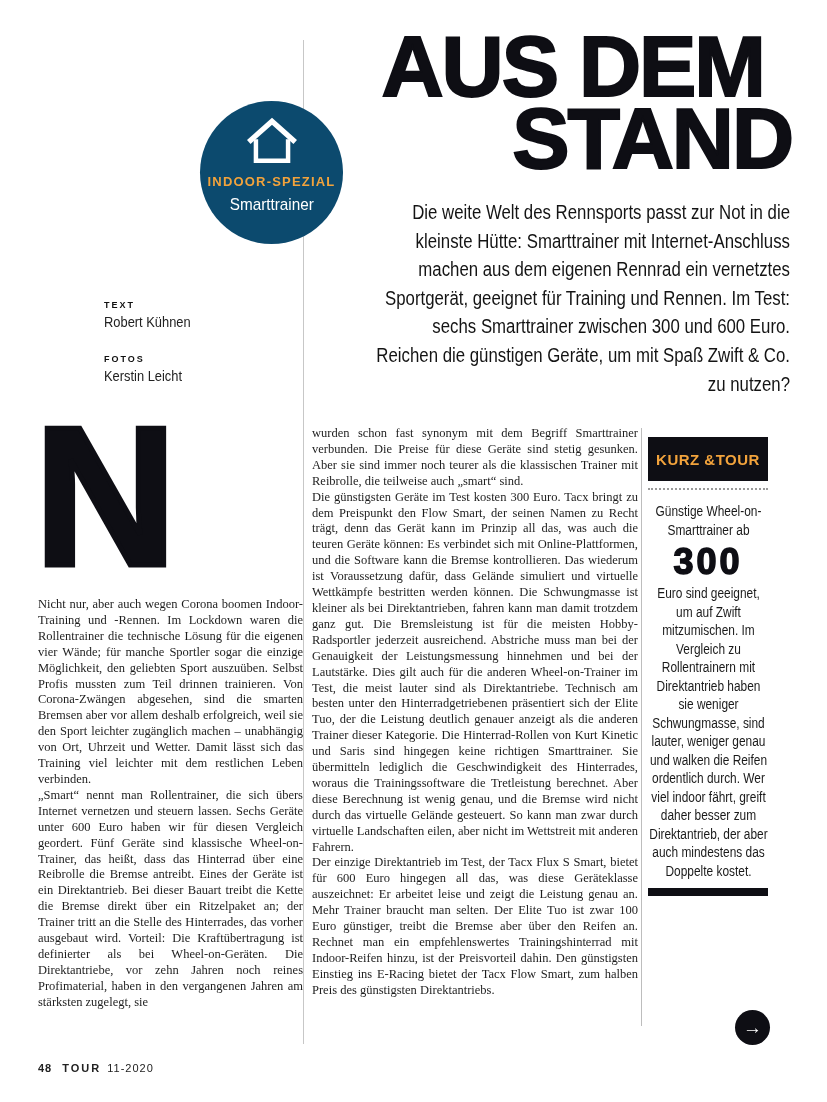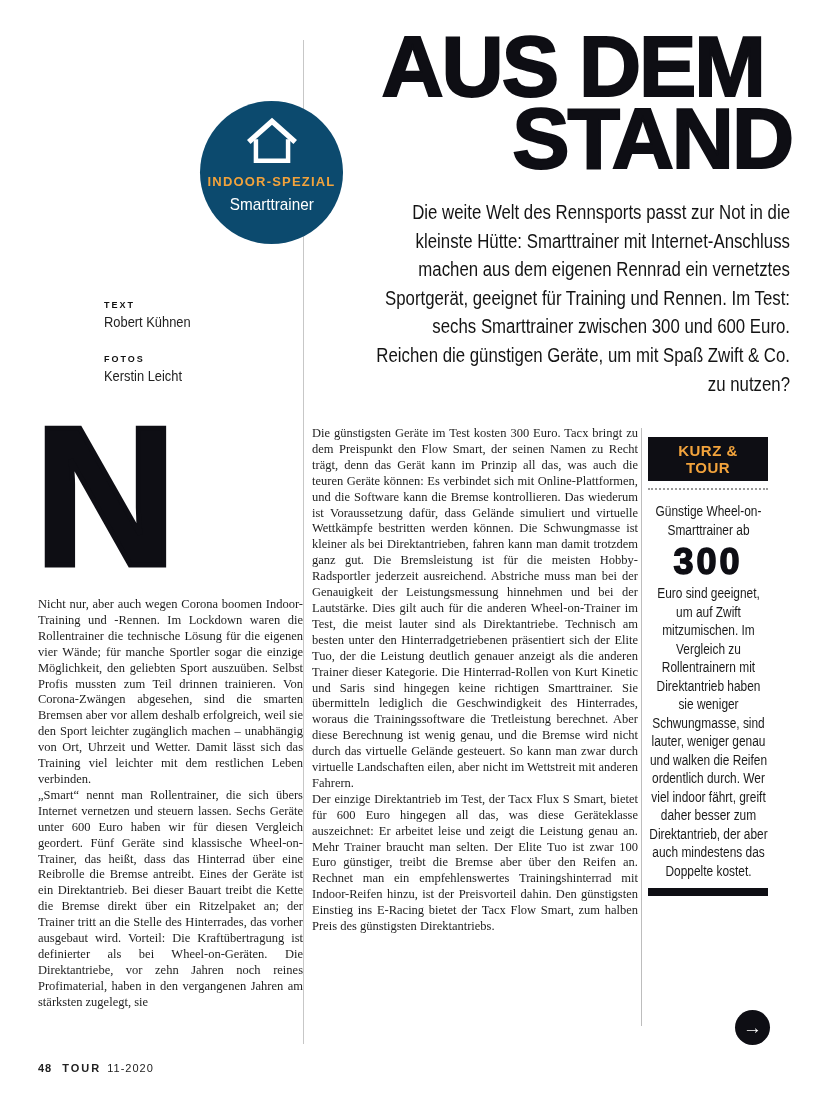--- a/index.html
+++ b/index.html
@@ -63,21 +63,21 @@
     font-size:12.5px;line-height:15.9px;color:#1d1d1d;
     text-align:justify;overflow:hidden;
   }
   .bodycol p{margin:0;}
   .col1{left:38px;top:597px;width:265px;height:449px;}
   .col2{left:312px;top:426px;width:326px;height:620px;}
 
   
   .sidebar{position:absolute;left:648px;top:437px;width:120px;}
   .sb-titlebox{
-    background:#0e0e14;height:44px;display:flex;flex-direction:column;
+    background:#0e0e14;height:44px;display:flex;
     align-items:center;justify-content:center;
   }
   .sb-titlebox span{
     color:#F2A33C;font-size:15px;line-height:17px;font-weight:700;letter-spacing:.5px;
   }
   .sb-dotted{margin-top:7px;border-top:2px dotted #9a9a9a;height:0;}
   .sb-text{
     width:141px;margin-left:-10.5px;transform:scaleX(.85);transform-origin:top center;
     text-align:center;font-size:14px;line-height:18.5px;color:#1a1a1a;
   }
@@ -134,20 +134,21 @@
   </div>
 
   <div class="dropcap">N</div>
 
   <div class="bodycol col1">
     <p>Nicht nur, aber auch wegen Corona boomen Indoor-Training und -Rennen. Im Lockdown waren die Rollentrainer die technische Lösung für die eigenen vier Wände; für manche Sportler sogar die einzige Möglichkeit, den geliebten Sport auszuüben. Selbst Profis mussten zum Teil drinnen trainieren. Von Corona-Zwängen abgesehen, sind die smarten Bremsen aber vor allem deshalb erfolgreich, weil sie den Sport leichter zugänglich machen – unabhängig von Ort, Uhrzeit und Wetter. Damit lässt sich das Training viel leichter mit dem restlichen Leben verbinden.</p>
     <p>„Smart“ nennt man Rollentrainer, die sich übers Internet vernetzen und steuern lassen. Sechs Geräte unter 600 Euro haben wir für diesen Vergleich geordert. Fünf Geräte sind klassische Wheel-on-Trainer, das heißt, dass das Hinterrad über eine Reibrolle die Bremse antreibt. Eines der Geräte ist ein Direktantrieb. Bei dieser Bauart treibt die Kette die Bremse direkt über ein Ritzelpaket an; der Trainer tritt an die Stelle des Hinterrades, das vorher ausgebaut wird. Vorteil: Die Kraftübertragung ist definierter als bei Wheel-on-Geräten. Die Direktantriebe, vor zehn Jahren noch reines Profimaterial, haben in den vergangenen Jahren am stärksten zugelegt, sie</p>
   </div>
 
   <div class="bodycol col2">
+    <p>wurden schon fast synonym mit dem Begriff Smarttrainer verbunden. Die Preise für diese Geräte sind stetig gesunken. Aber sie sind immer noch teurer als die klassischen Trainer mit Reibrolle, die teilweise auch „smart“ sind.</p>
     <p>Die günstigsten Geräte im Test kosten 300 Euro. Tacx bringt zu dem Preispunkt den Flow Smart, der seinen Namen zu Recht trägt, denn das Gerät kann im Prinzip all das, was auch die teuren Geräte können: Es verbindet sich mit Online-Plattformen, und die Software kann die Bremse kontrollieren. Das wiederum ist Voraussetzung dafür, dass Gelände simuliert und virtuelle Wettkämpfe bestritten werden können. Die Schwungmasse ist kleiner als bei Direktantrieben, fahren kann man damit trotzdem ganz gut. Die Bremsleistung ist für die meisten Hobby-Radsportler jederzeit ausreichend. Abstriche muss man bei der Genauigkeit der Leistungsmessung hinnehmen und bei der Lautstärke. Dies gilt auch für die anderen Wheel-on-Trainer im Test, die meist lauter sind als Direktantriebe. Technisch am besten unter den Hinterradgetriebenen präsentiert sich der Elite Tuo, der die Leistung deutlich genauer anzeigt als die anderen Trainer dieser Kategorie. Die Hinterrad-Rollen von Kurt Kinetic und Saris sind hingegen keine richtigen Smarttrainer. Sie übermitteln lediglich die Geschwindigkeit des Hinterrades, woraus die Trainingssoftware die Tretleistung berechnet. Aber diese Berechnung ist wenig genau, und die Bremse wird nicht durch das virtuelle Gelände gesteuert. So kann man zwar durch virtuelle Landschaften eilen, aber nicht im Wettstreit mit anderen Fahrern.</p>
     <p>Der einzige Direktantrieb im Test, der Tacx Flux S Smart, bietet für 600 Euro hingegen all das, was diese Geräteklasse auszeichnet: Er arbeitet leise und zeigt die Leistung genau an. Mehr Trainer braucht man selten. Der Elite Tuo ist zwar 100 Euro günstiger, treibt die Bremse aber über den Reifen an. Rechnet man ein empfehlenswertes Trainingshinterrad mit Indoor-Reifen hinzu, ist der Preisvorteil dahin. Den günstigsten Einstieg ins E-Racing bietet der Tacx Flow Smart, zum halben Preis des günstigsten Direktantriebs.</p>
   </div>
 
   <div class="sidebar">
     <div class="sb-titlebox">
       <span>KURZ &amp;</span>
       <span>TOUR</span>
     </div>
     <div class="sb-dotted"></div>

